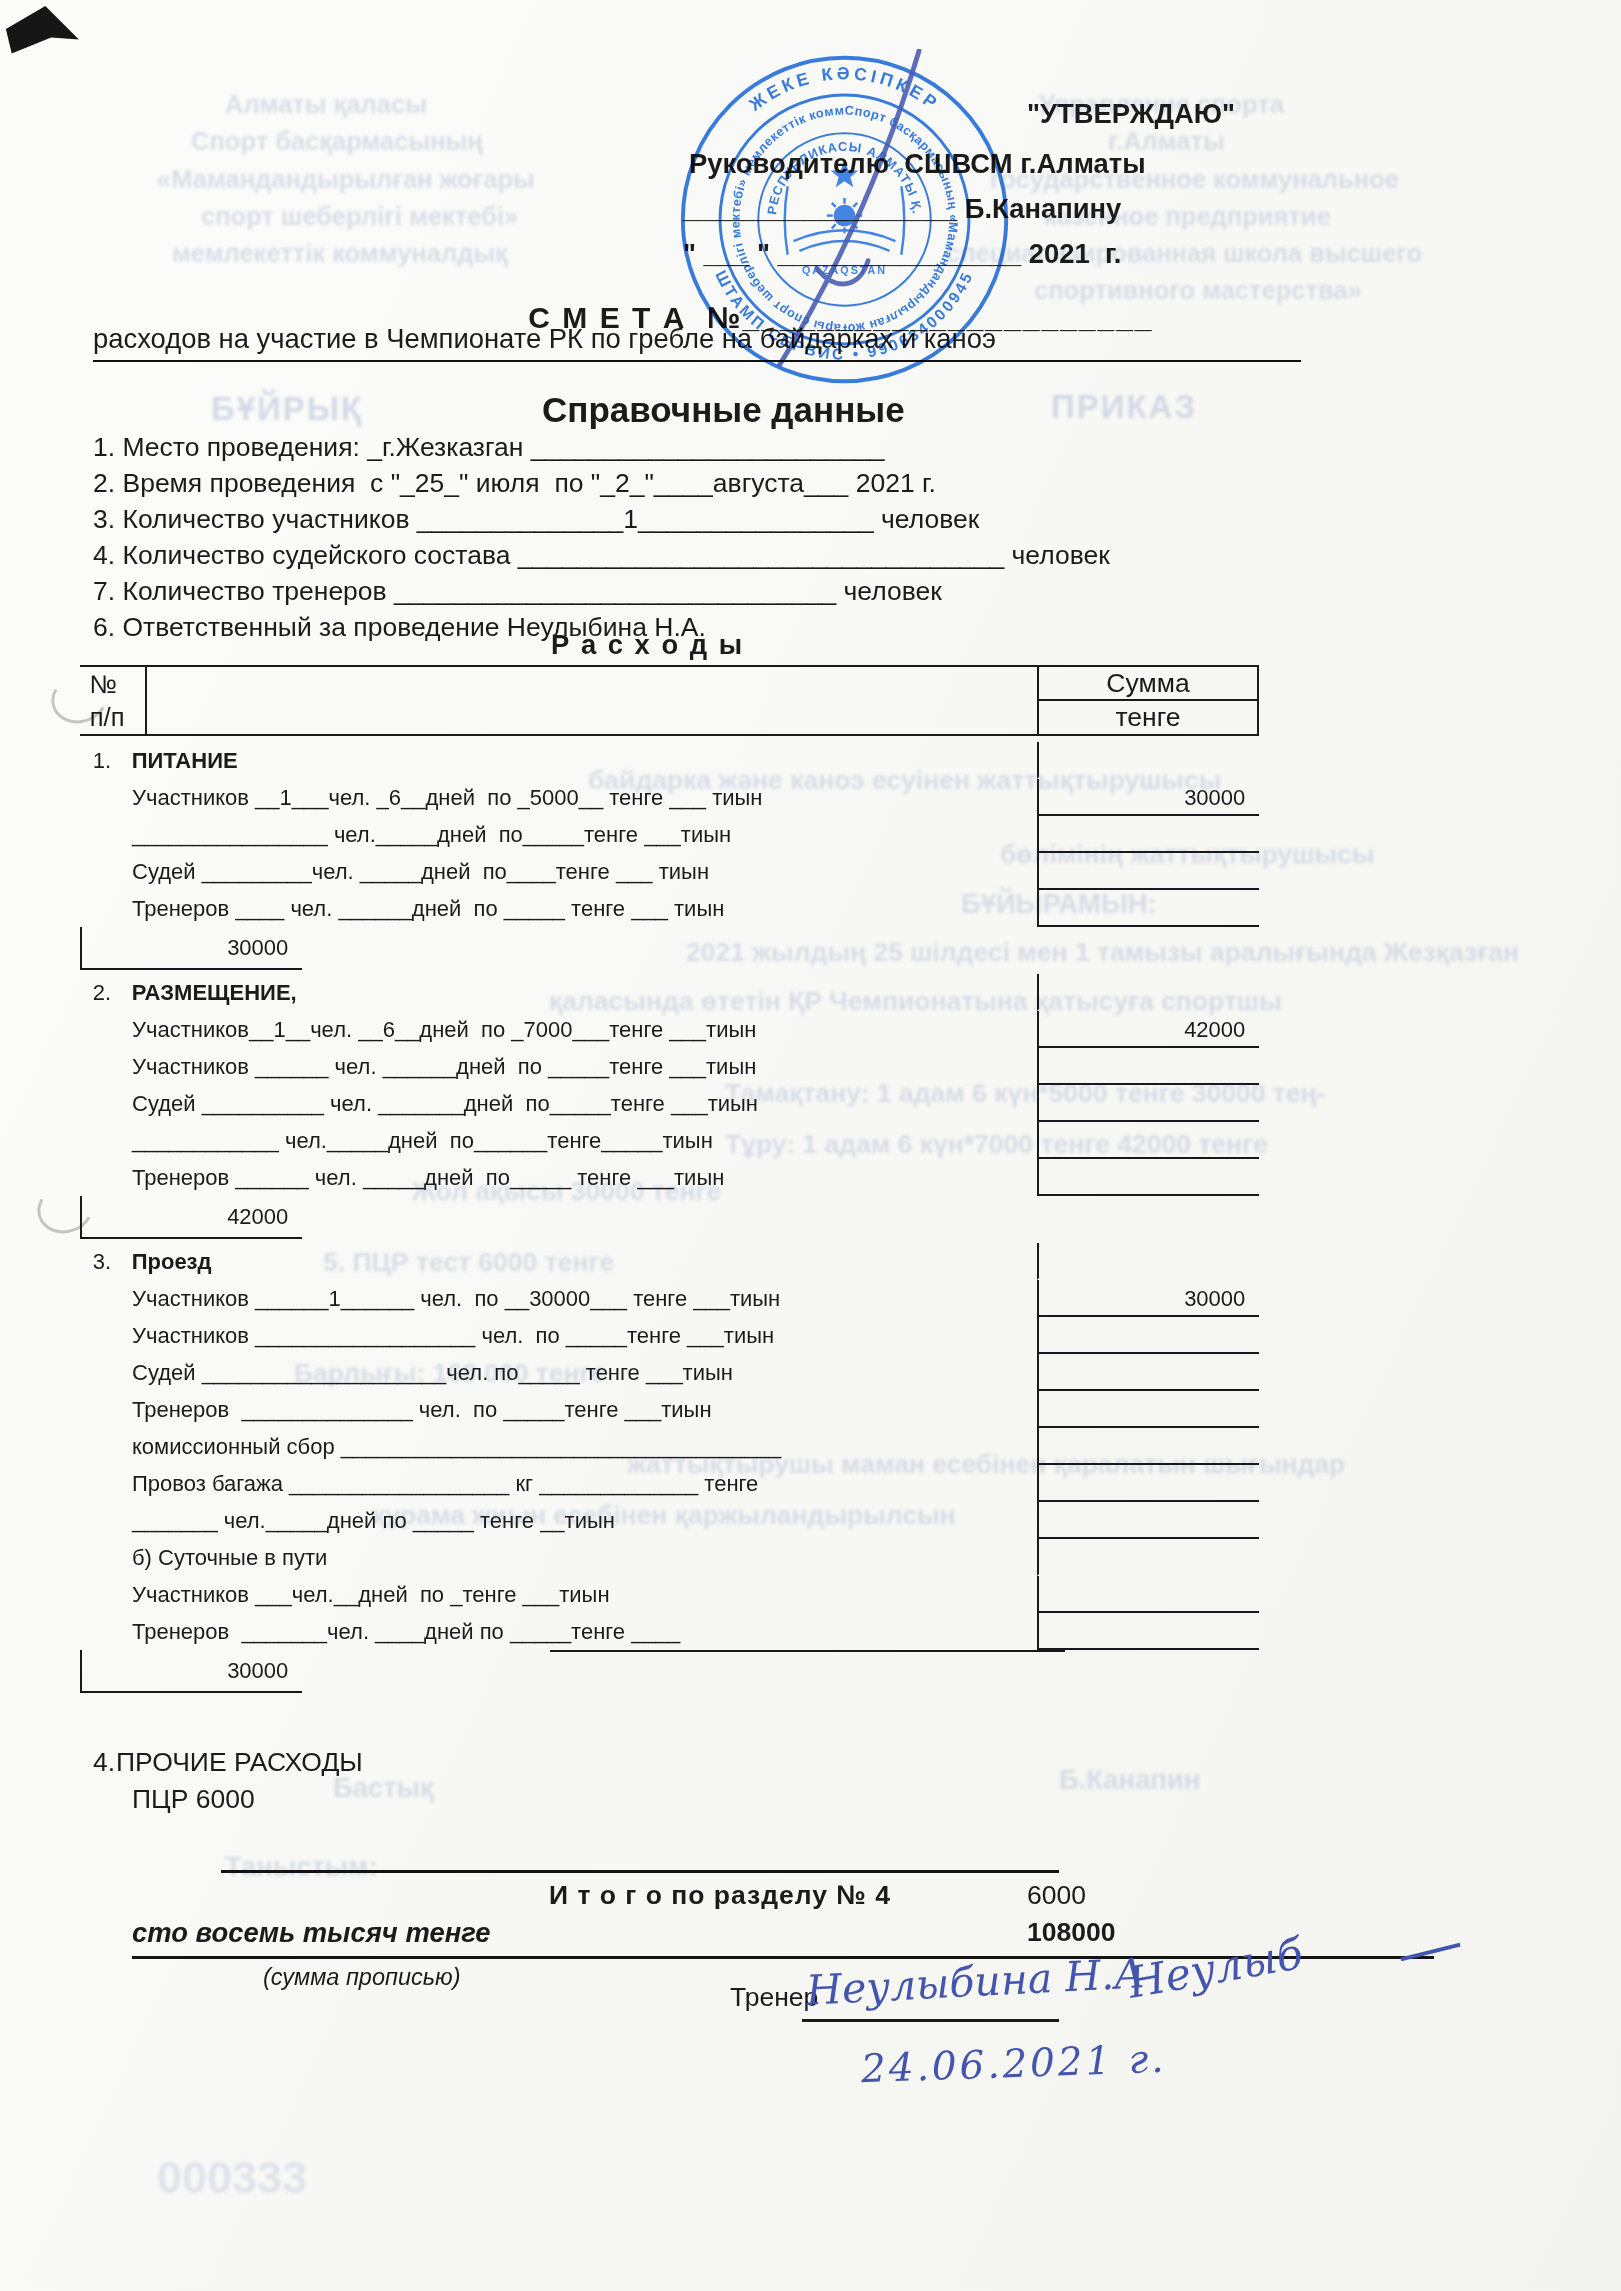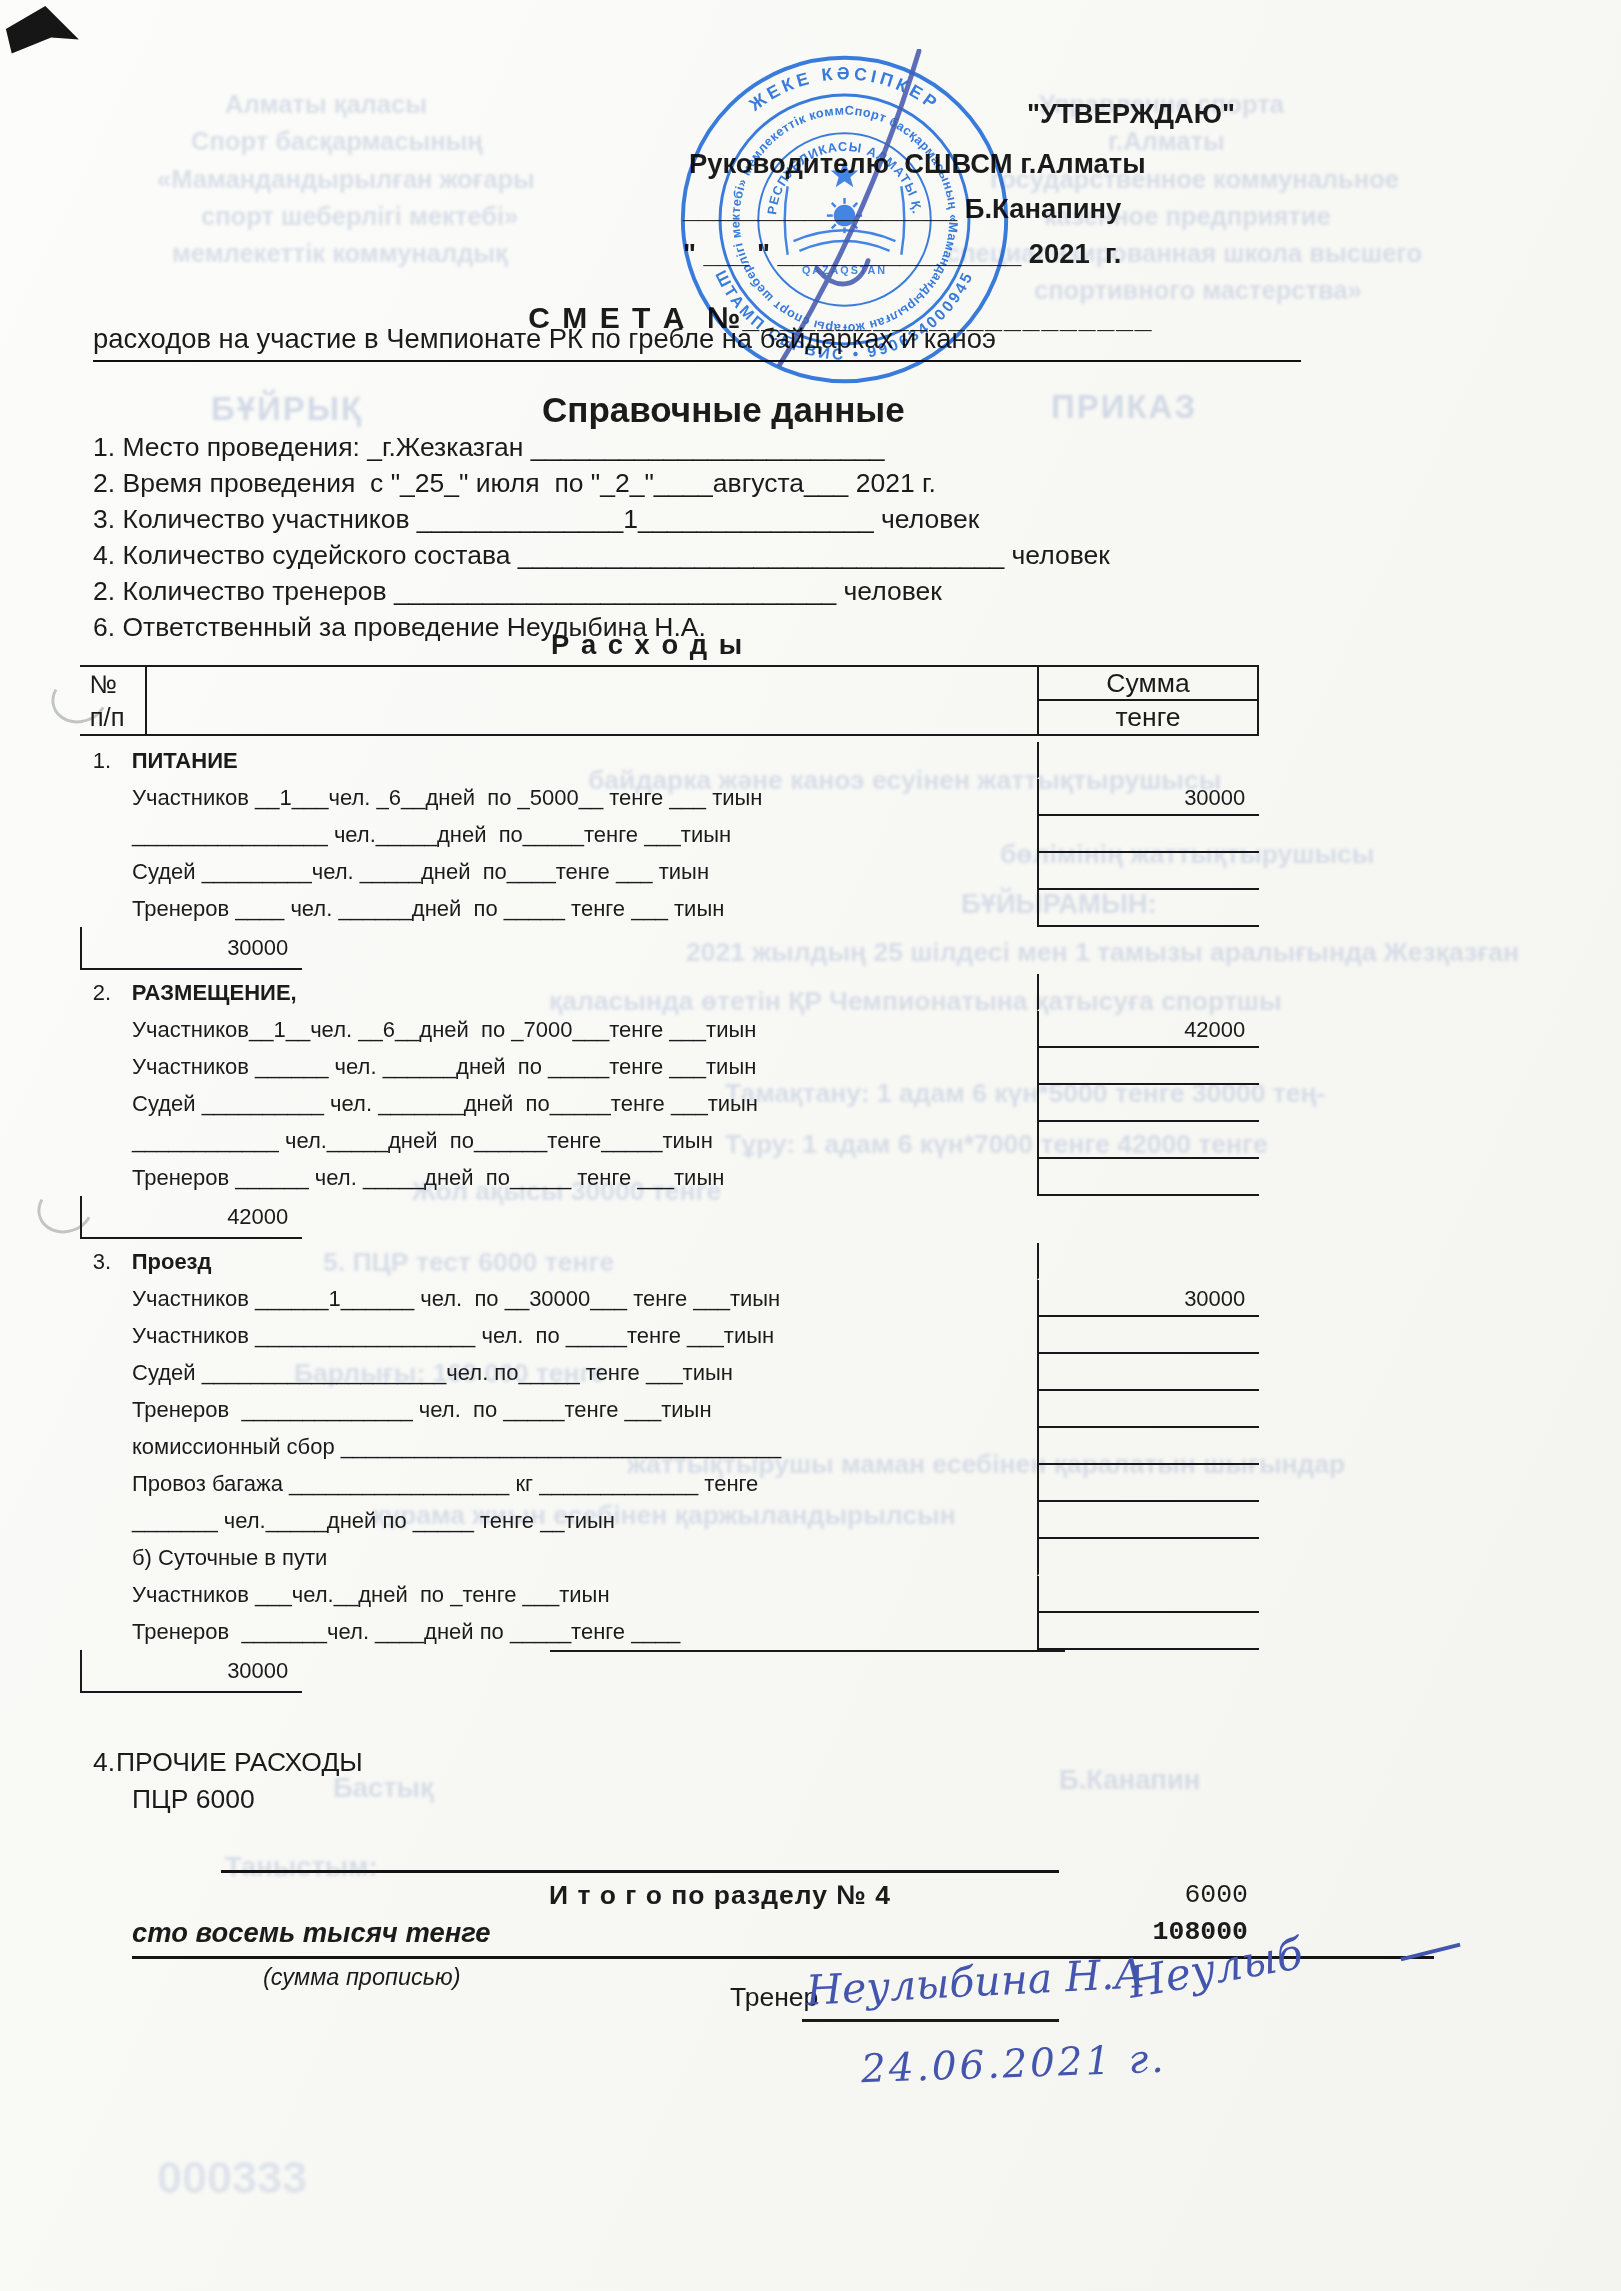--- a/index.html
+++ b/index.html
@@ -54,21 +54,21 @@
   .srow.head .num { display: inline-block; width: 39px; }
   .srow.head .sa, .srow.nl .sa { border-bottom-color: transparent; }
   .srow.total { height: 41px; line-height: 41px; flex-direction: column; }
   .srow.total .sd { padding-left: 390px; font-weight: 700; letter-spacing: 1px; }
   .srow.ruleup .sd::before { content: ""; position: absolute; left: 470px; top: 0;
     width: 515px; border-top: 2px solid #1a1a1a; }
 
   
   .rule { background: #141414; }
   .grand-words { font-weight: 700; font-size: 27.4px; white-space: pre; font-style: italic; }
-  .amt4 { width: 221px; text-align: right; font-size: 26.5px; white-space: pre; font-family: Liberation Mono, monospace; }
+  .amt4 { width: 221px; font-size: 26.5px; white-space: pre; }
   .caption { font-size: 23.5px; font-style: italic; }
   .ink { color: #4355ad; font-family: "DejaVu Serif", serif; font-style: italic; }
   .sig-underline { background: #1a1a1a; }
 </style>
 </head>
 <body>
 
 <div class="page">
 
   <div class="abs corner-mark"></div>
@@ -116,21 +116,21 @@
     <span>С М Е Т А  №</span><span>______________________</span>
   </div>
   <div class="abs subject">расходов на участие в Чемпионате РК по гребле на байдарках и каноэ</div>
 
   <div class="abs ref-title">Справочные данные</div>
   <div class="abs ref-list">
     <div class="pre">1. Место проведения: _г.Жезказган ________________________</div>
     <div class="pre">2. Время проведения  с "_25_" июля  по "_2_"____августа___ 2021 г.</div>
     <div class="pre">3. Количество участников ______________1________________ человек</div>
     <div class="pre">4. Количество судейского состава _________________________________ человек</div>
-    <div class="pre">2. Количество тренеров ______________________________ человек</div>
+    <div class="pre">7. Количество тренеров ______________________________ человек</div>
     <div class="pre">6. Ответственный за проведение Неулыбина Н.А.</div>
   </div>
 
   <div class="abs b fs28" style="left:551px;top:629px;letter-spacing:2px;">Р а с х о д ы</div>
 
   <div class="xtable">
     <div class="thead">
       <div class="th-no">
         <div>№</div>
         <div>п/п</div>

